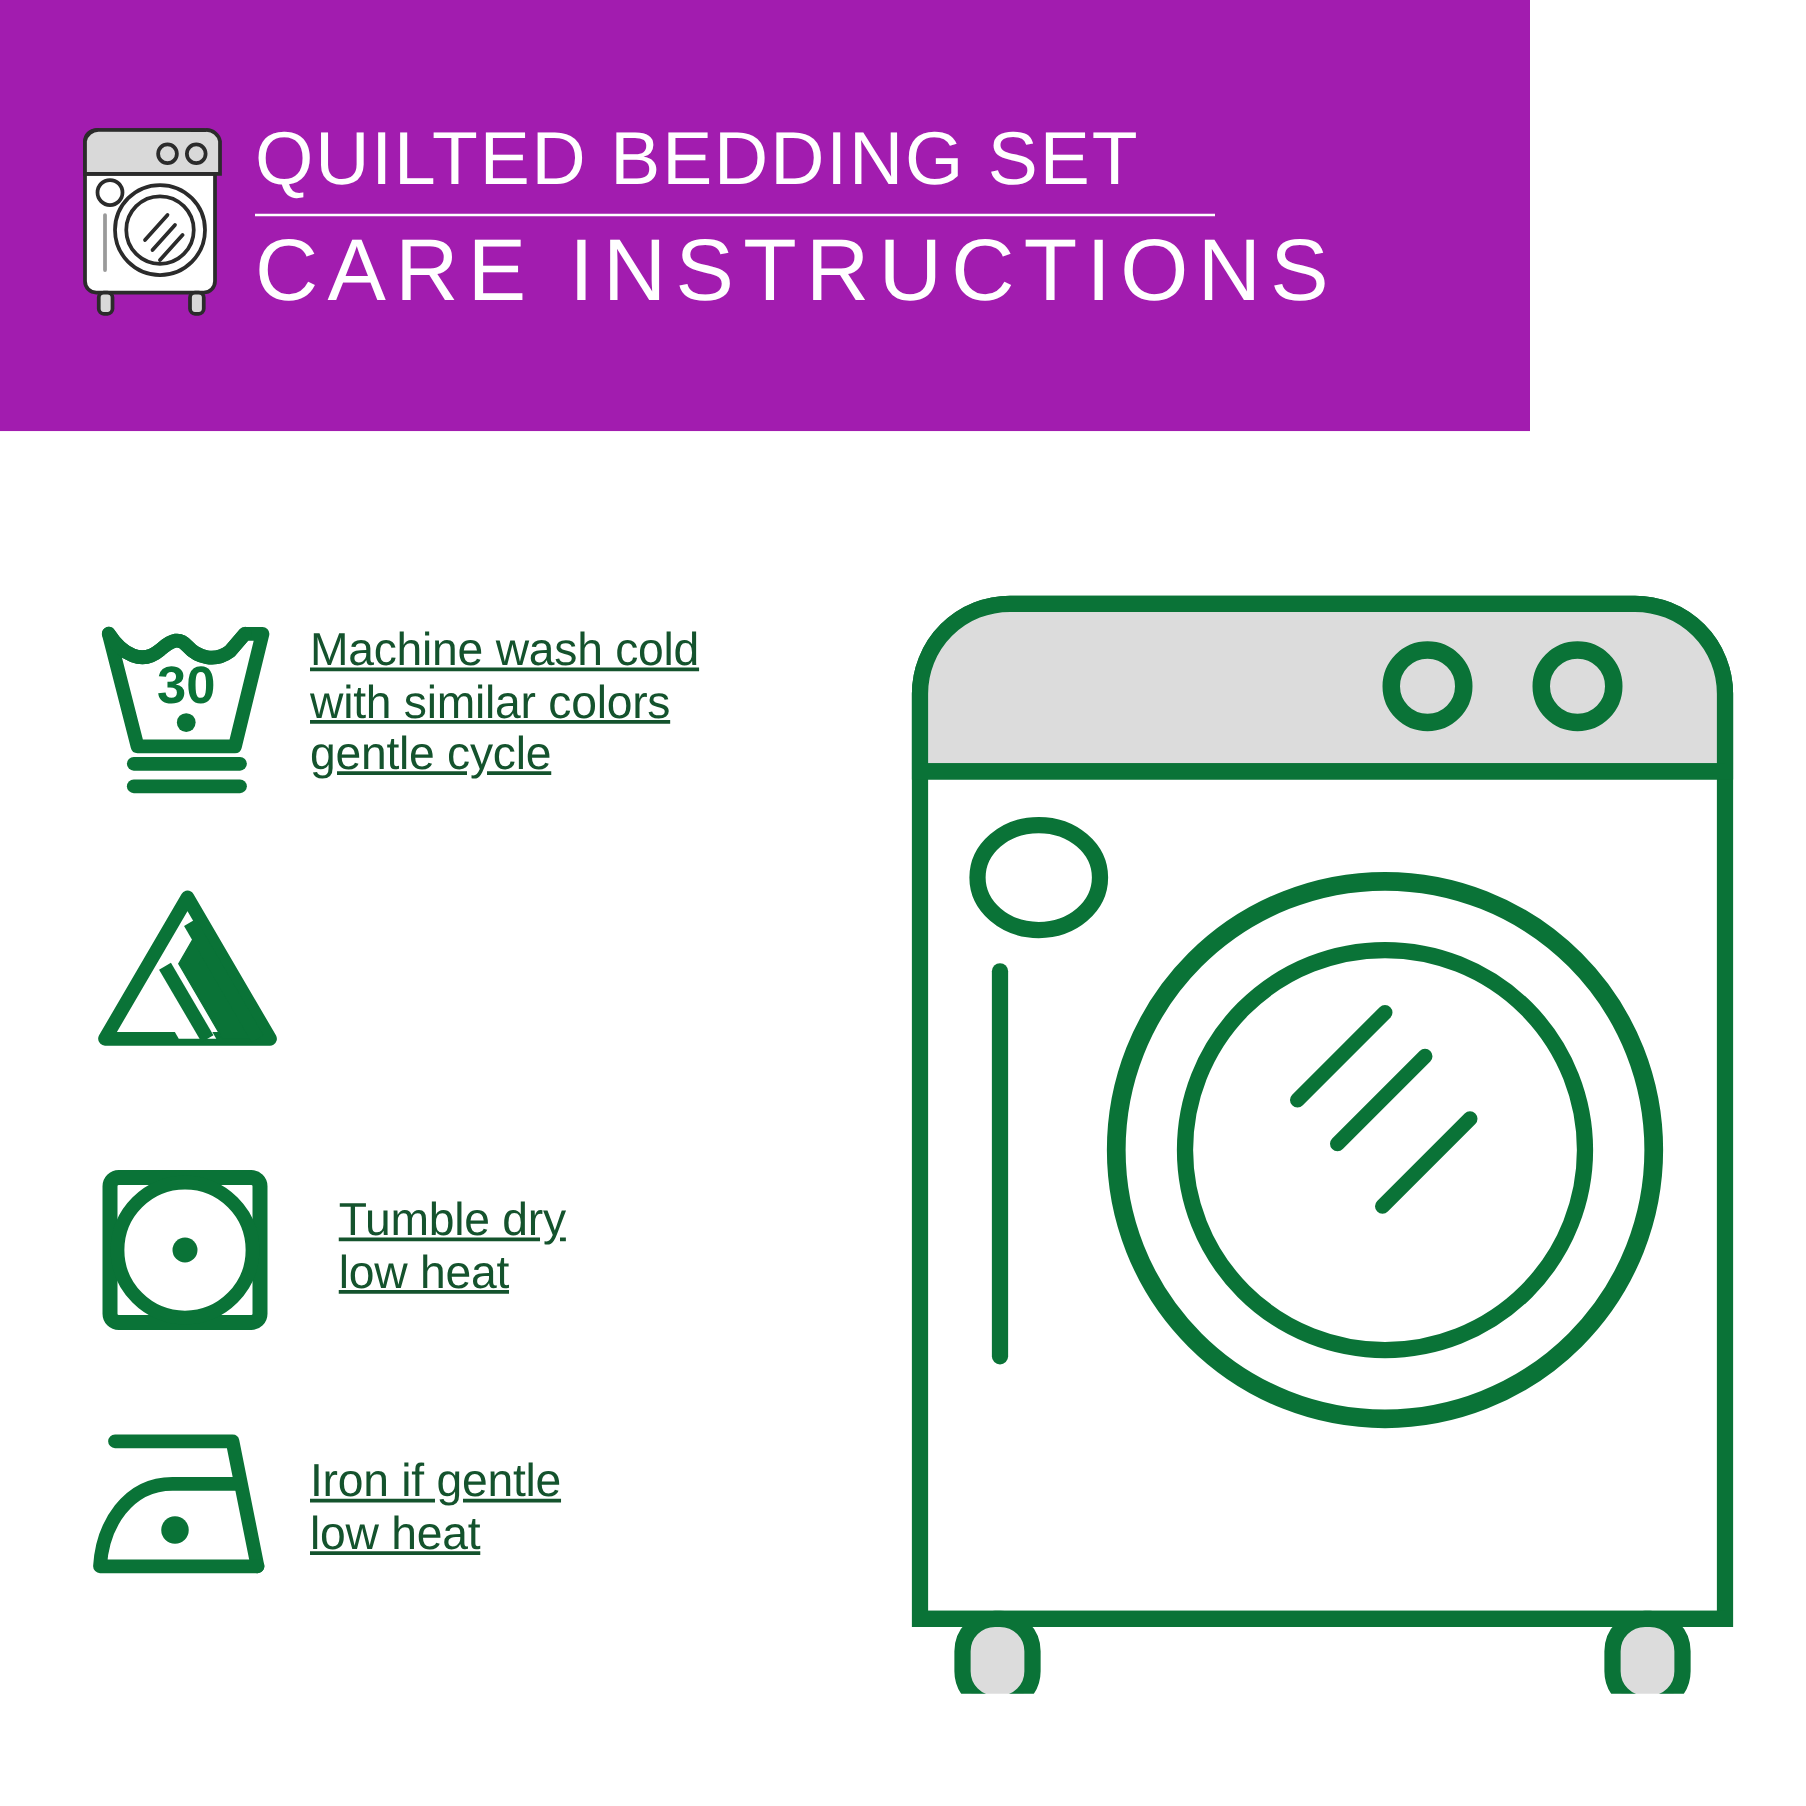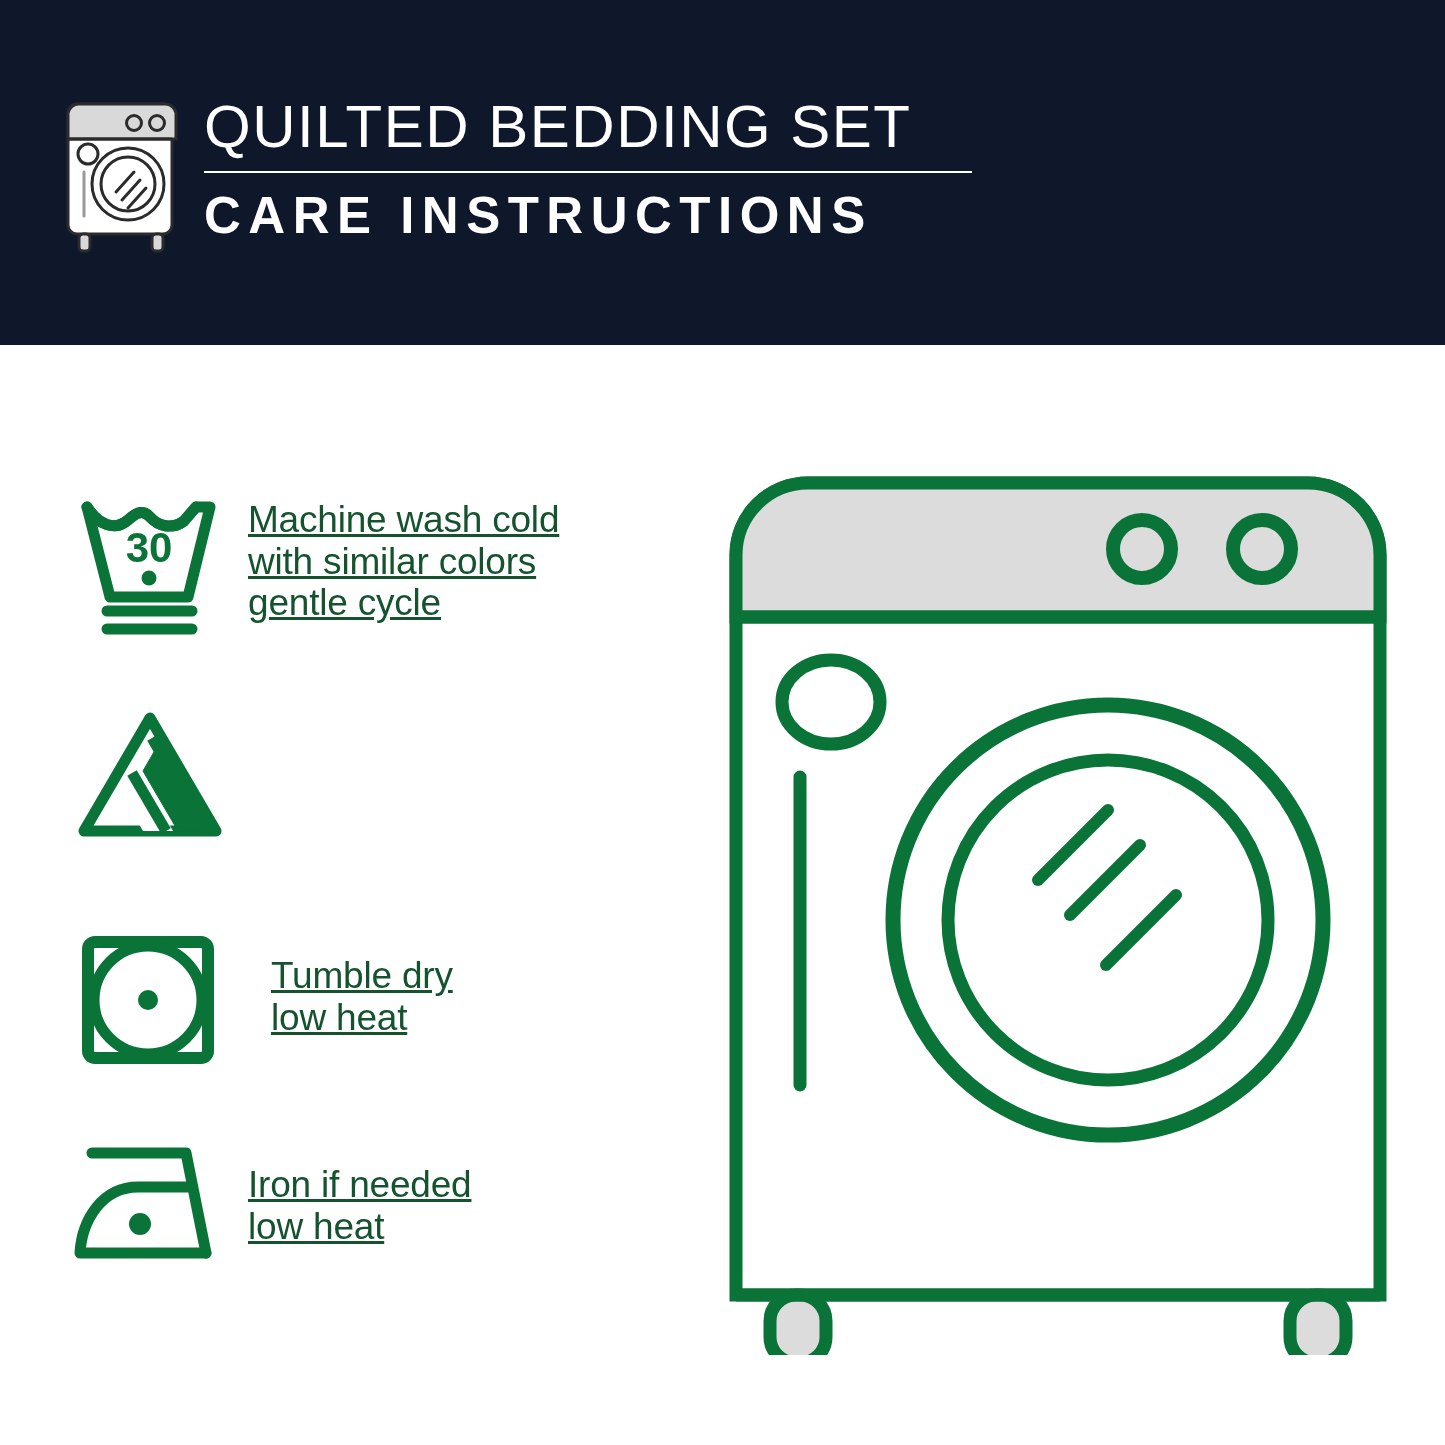--- a/index.html
+++ b/index.html
@@ -13,23 +13,23 @@
     font-family: "Liberation Sans", sans-serif;
     overflow: hidden;
     position: relative;
   }
 
   
   #header-band {
     position: absolute;
     left: 0;
     top: 0;
-    width: 1445px;
+    width: 1224px;
     height: 345px;
-    background: #0f172a;
+    background: #a21caf;
   }
   #header-inner {
     position: absolute;
     left: 62px;
     top: 92px;
     display: flex;
     align-items: flex-start;
   }
   #header-logo-icon {
     width: 120px;
@@ -52,24 +52,24 @@
     white-space: nowrap;
   }
   #header-title-rule {
     height: 2px;
     background: #ffffff;
     margin: 11px 0 12px 0;
     width: 768px;
   }
   #header-title-sub {
     color: #ffffff;
-    font-size: 51px;
+    font-size: 70px;
     line-height: 62px;
     letter-spacing: 7.5px;
-    font-weight: 700;
+    font-weight: 400;
     white-space: nowrap;
   }
 
   
   #body-area {
     position: absolute;
     left: 0;
     top: 345px;
     width: 1445px;
     height: 1100px;
@@ -234,21 +234,21 @@
         <svg width="160" height="128" viewBox="0 0 160 128">
           <g fill="none" stroke="#0a7337" stroke-width="11" stroke-linecap="round" stroke-linejoin="round">
 
             <path d="M22 13 L116 13 L136 113"></path>
 
             <path d="M136 113 L10 113 C12 80 32 47 68 47 L122 47"></path>
           </g>
           <circle cx="70" cy="84" r="11" fill="#0a7337"></circle>
         </svg>
       </div>
-      <div class="care-text">Iron if needed
+      <div class="care-text">Iron if gentle
 low heat</div>
     </div>
 
   </div>
 
   <svg id="washer-illustration" viewBox="0 0 680 890">
 
     <path d="M18 90 a72 72 0 0 1 72 -72 h500 a72 72 0 0 1 72 72 v740 h-644 z" fill="#ffffff" stroke="#0a7337" stroke-width="13"></path>
 
     <path d="M18 90 a72 72 0 0 1 72 -72 h500 a72 72 0 0 1 72 72 v62 h-644 z" fill="#dcdcdc" stroke="#0a7337" stroke-width="13"></path>

